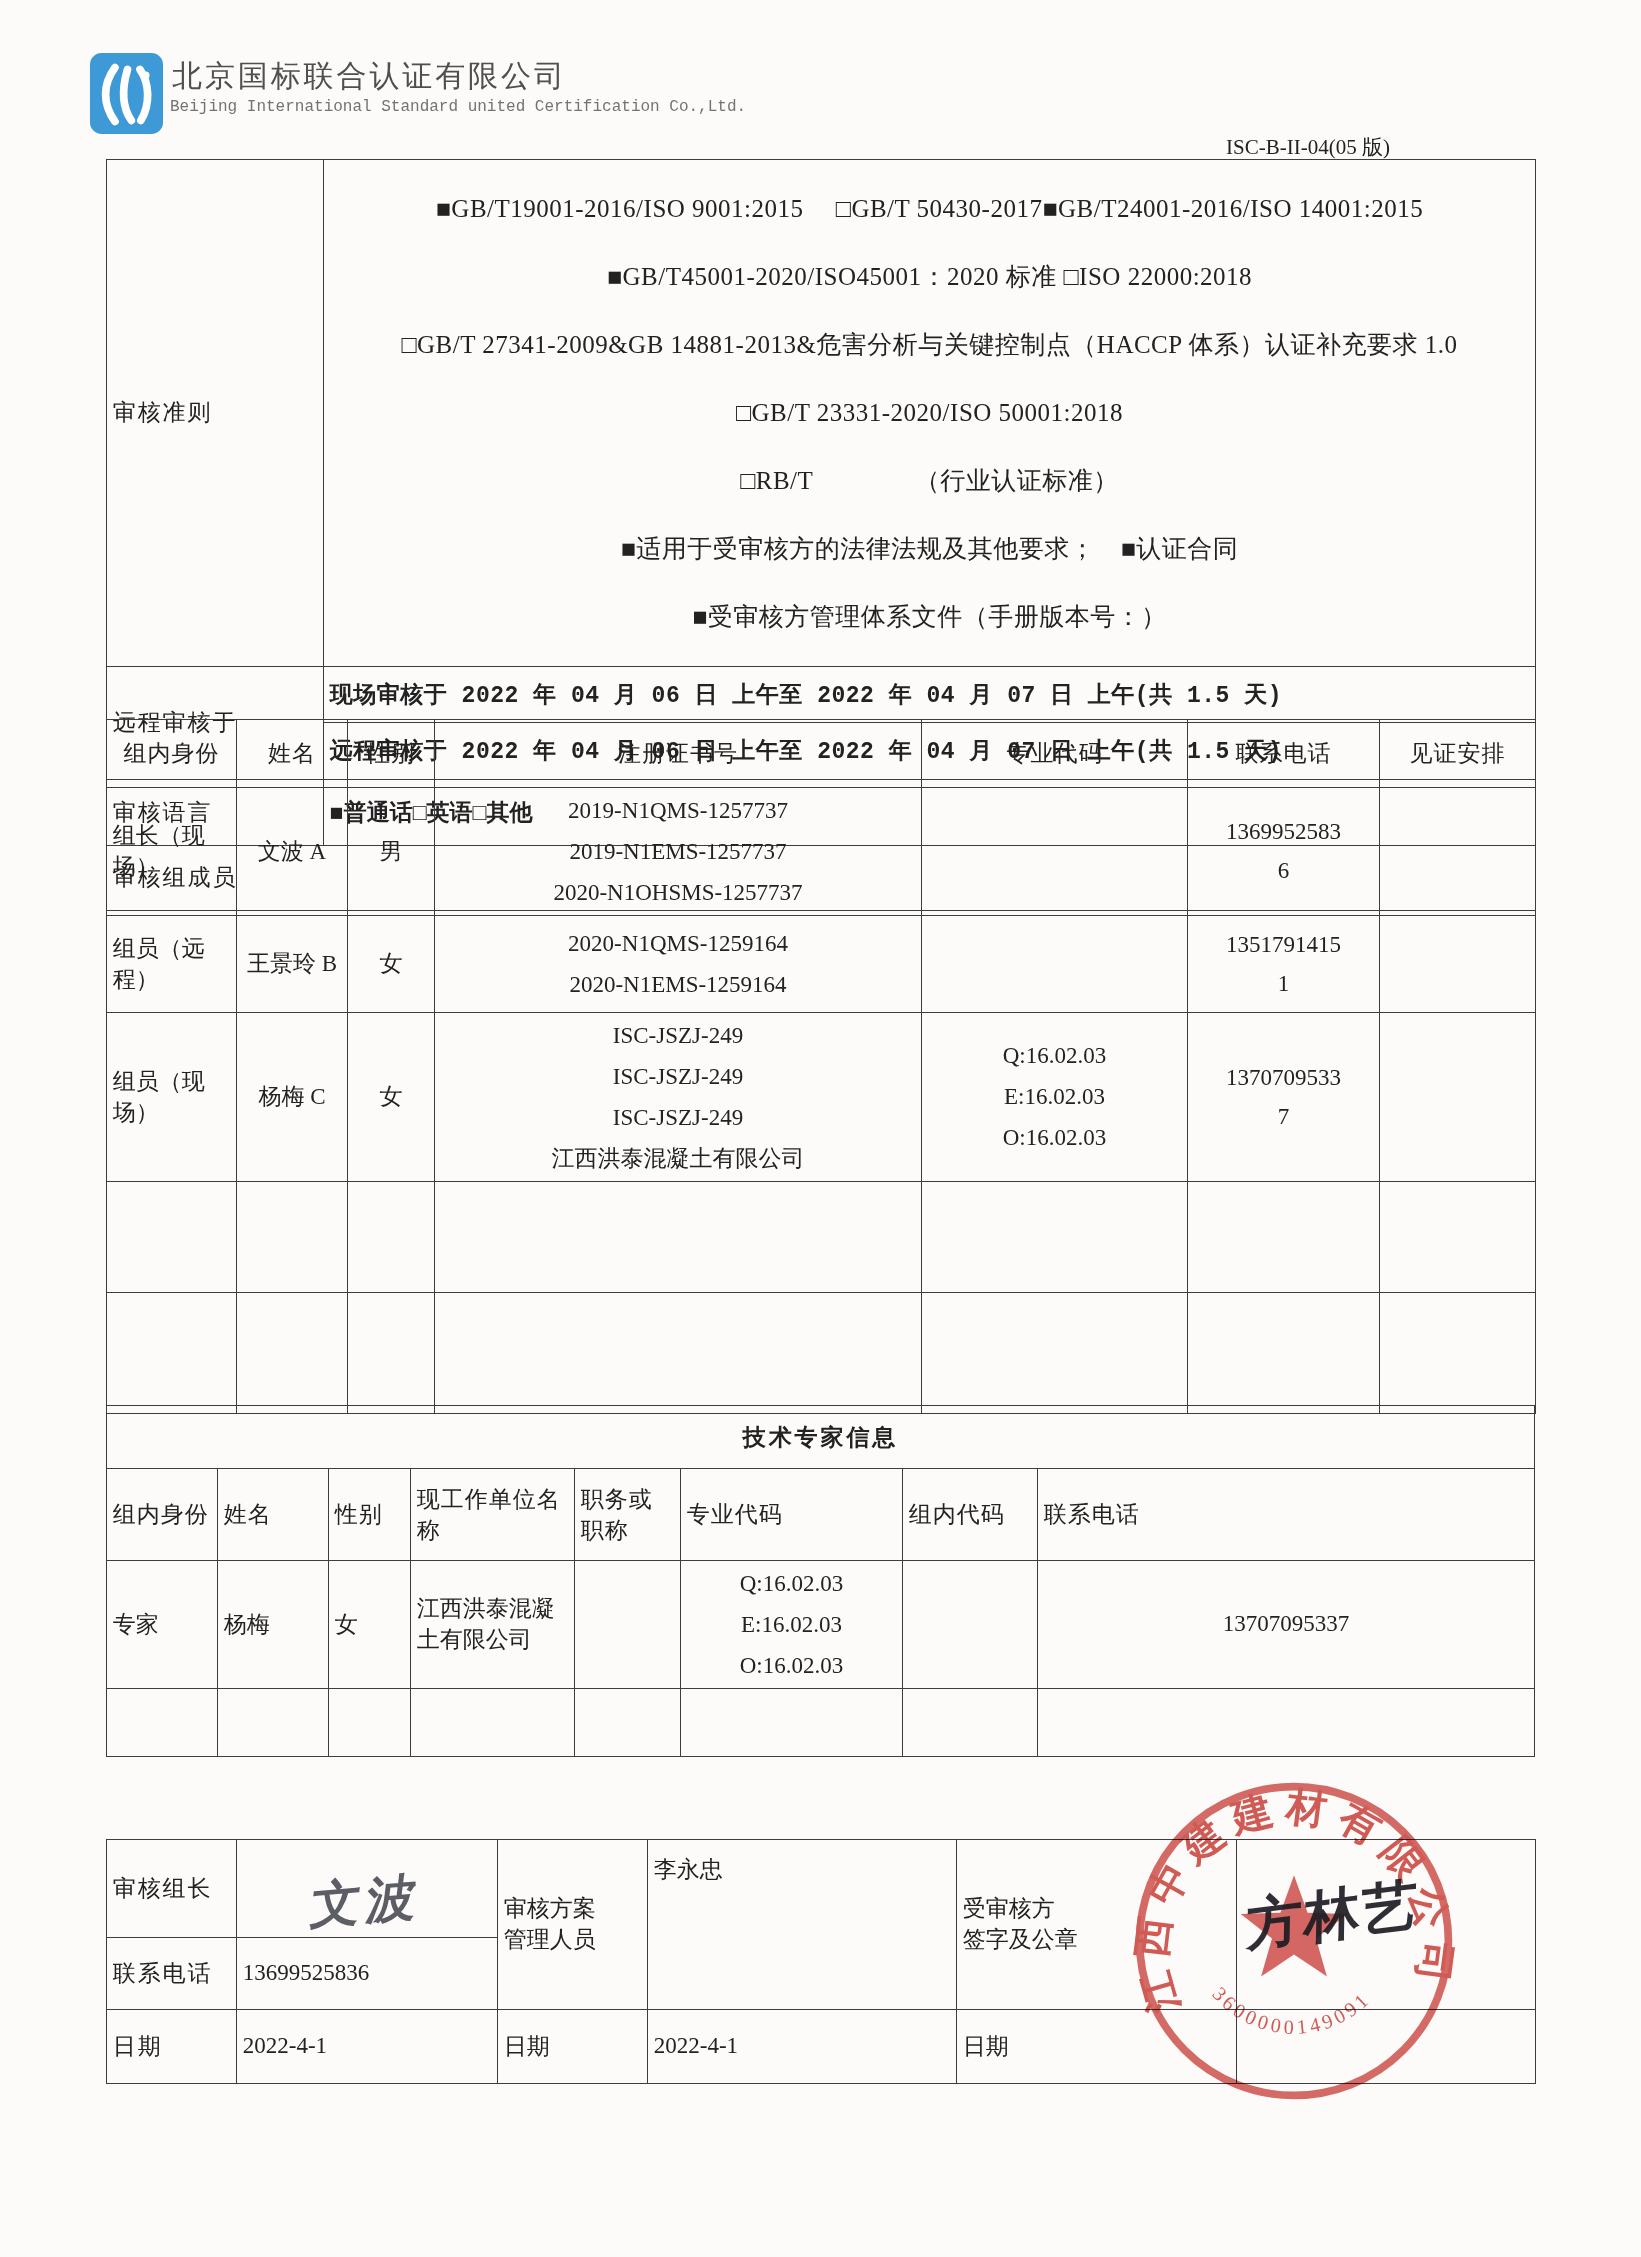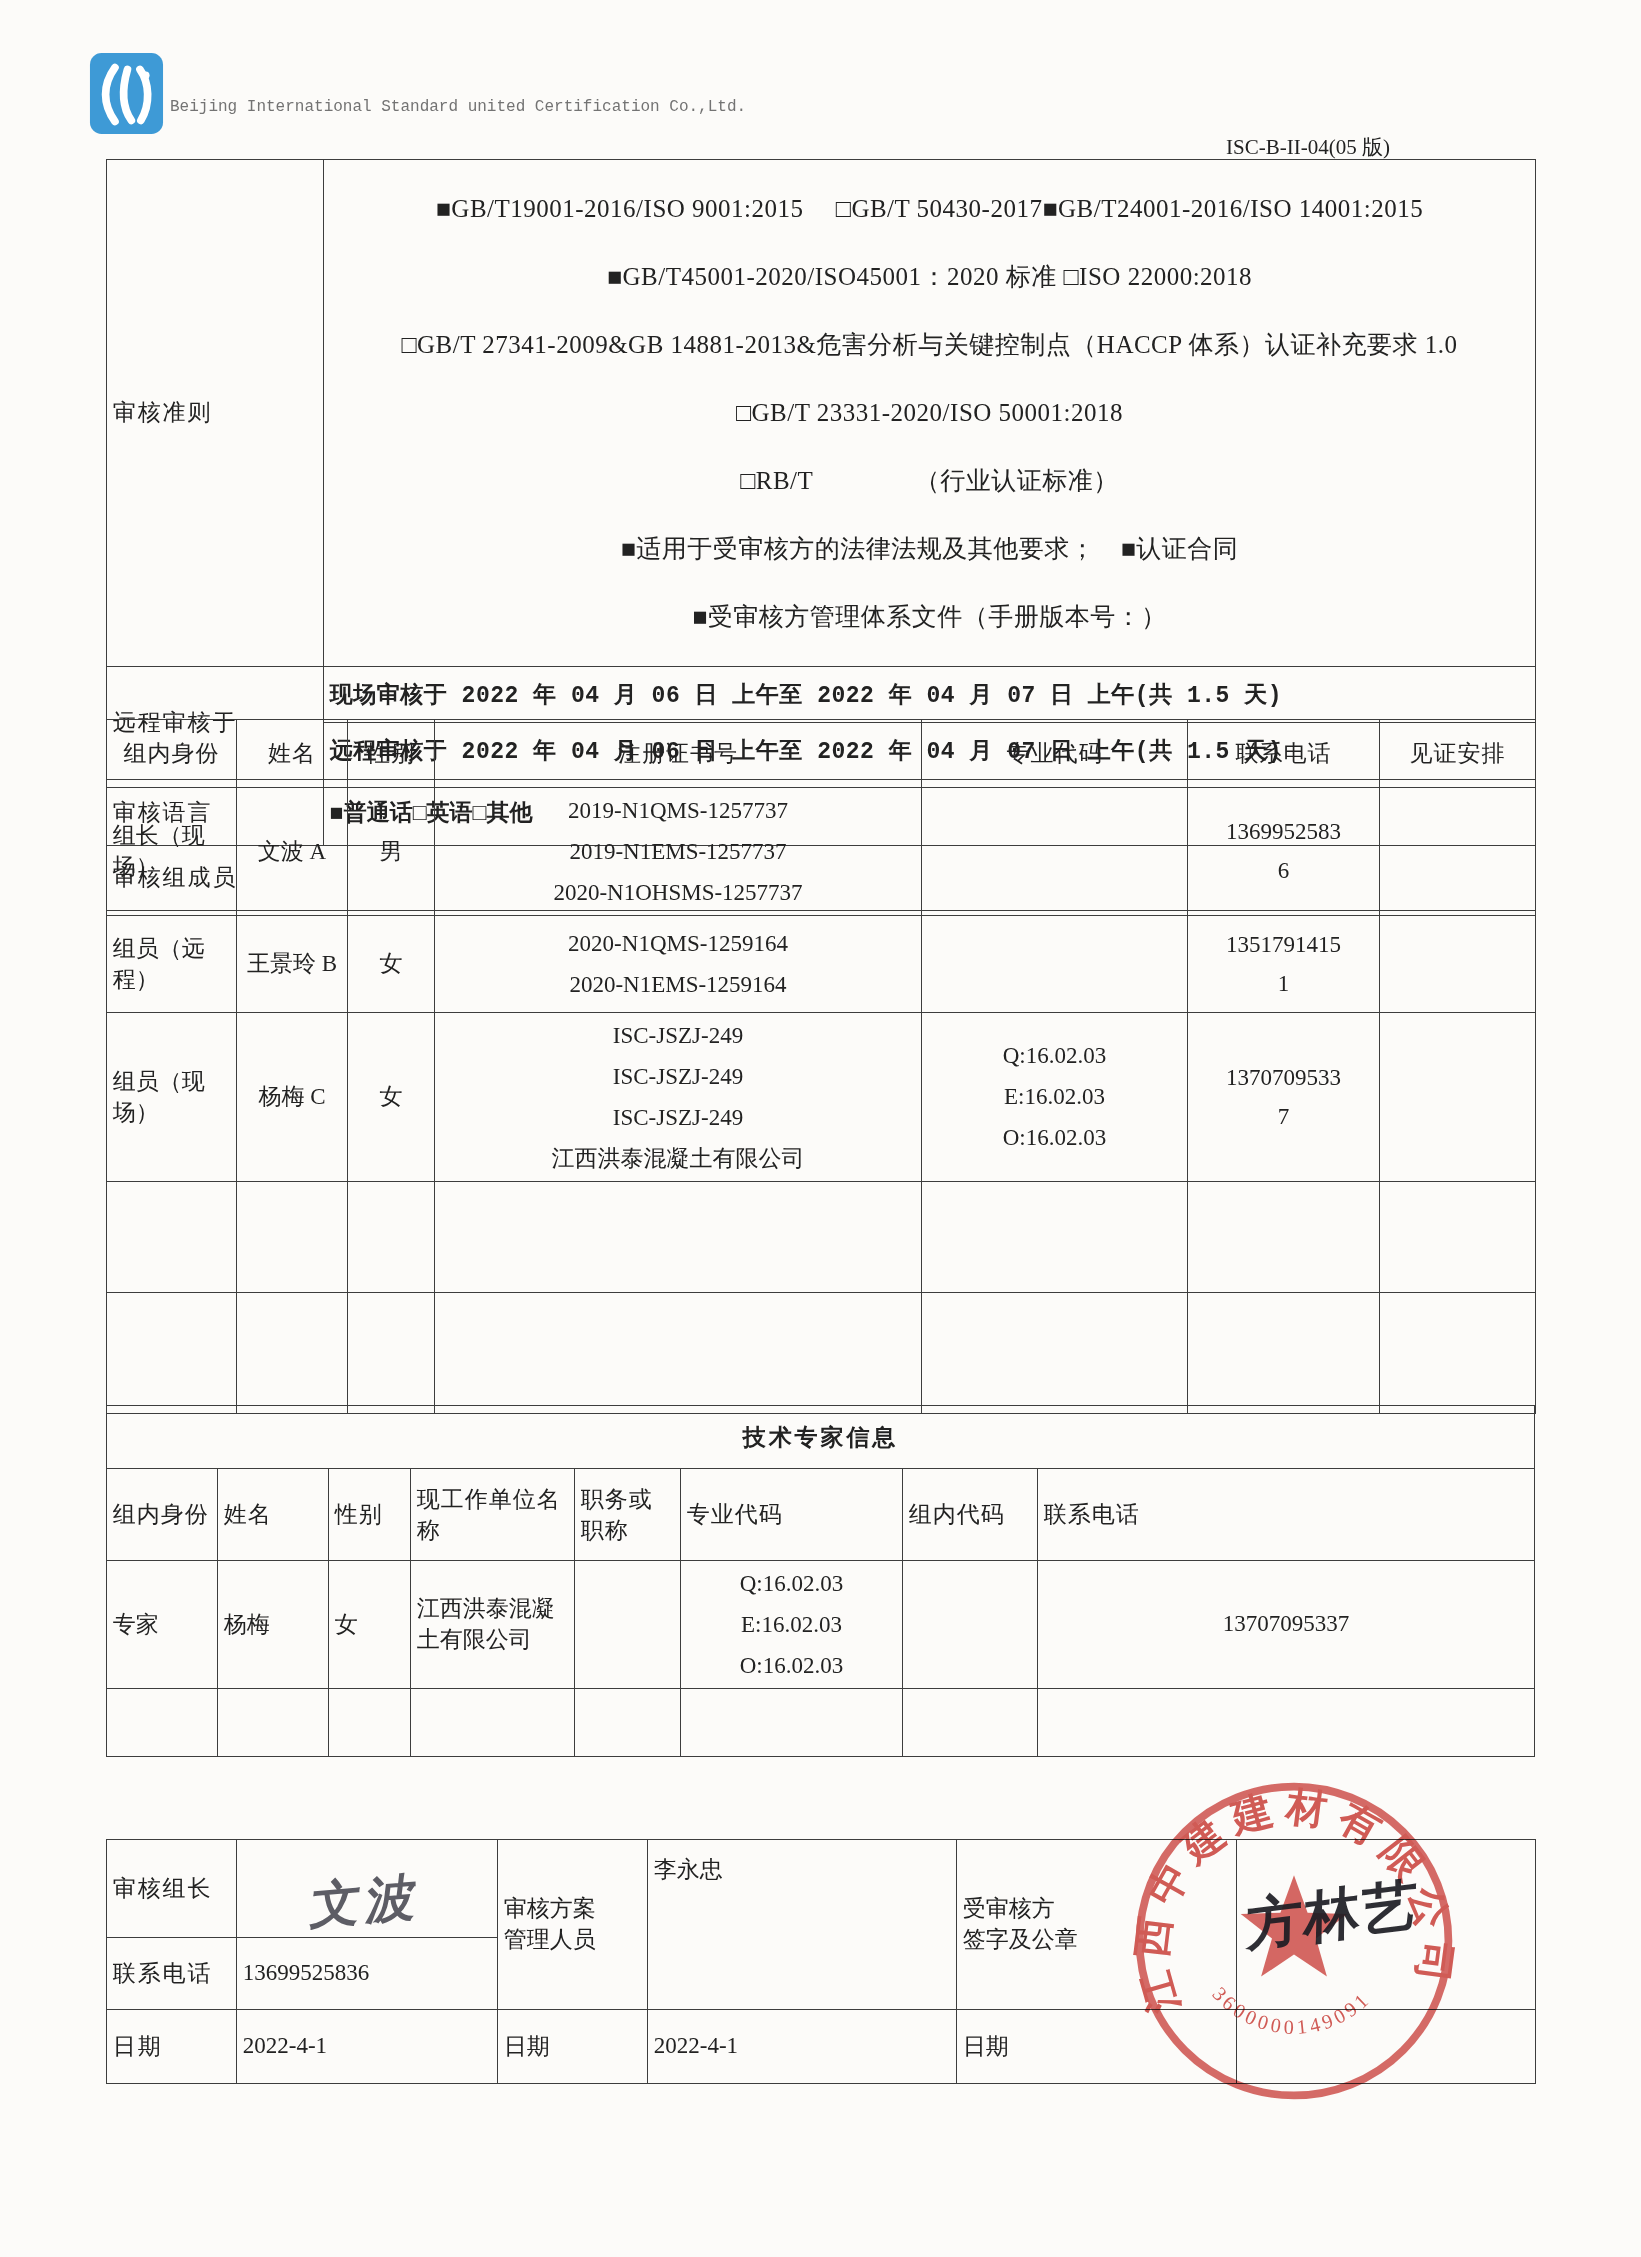--- a/index.html
+++ b/index.html
@@ -47,20 +47,21 @@
 <div class="page">
 
   <div class="hdr">
     <svg class="logo" width="75" height="83" viewBox="0 0 78 86">
       <rect x="1" y="1" width="76" height="84" rx="12" fill="#3e9ad6"></rect>
       <path d="M27,16 C14,34 14,54 27,72" stroke="#ffffff" stroke-width="8" fill="none" stroke-linecap="round"></path>
       <path d="M40,18 C33,42 35,58 44,71" stroke="#ffffff" stroke-width="8" fill="none" stroke-linecap="round"></path>
       <path d="M53,18 C63,32 64,54 54,71" stroke="#ffffff" stroke-width="8" fill="none" stroke-linecap="round"></path>
       <circle cx="59" cy="24" r="4" fill="#ffffff"></circle>
     </svg>
+    <div class="co-cn">北京国标联合认证有限公司</div>
     <div class="co-en">Beijing International Standard united Certification Co.,Ltd.</div>
   </div>
   <div class="doc-code">ISC-B-II-04(05 版)</div>
 
   <table class="t" style="top:159px">
     <colgroup>
         <col style="width:217px">
         <col style="width:1212px">
       </colgroup>
     <tbody>

